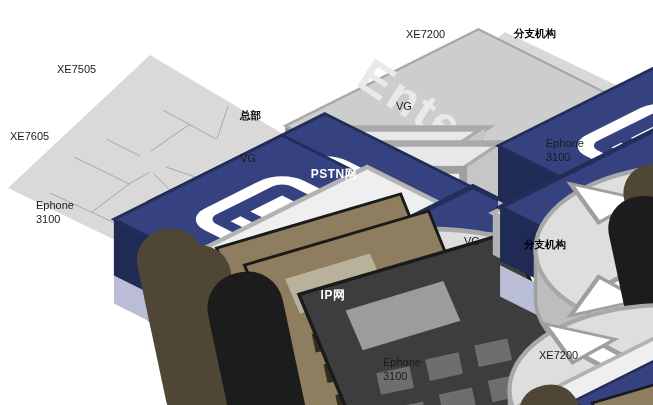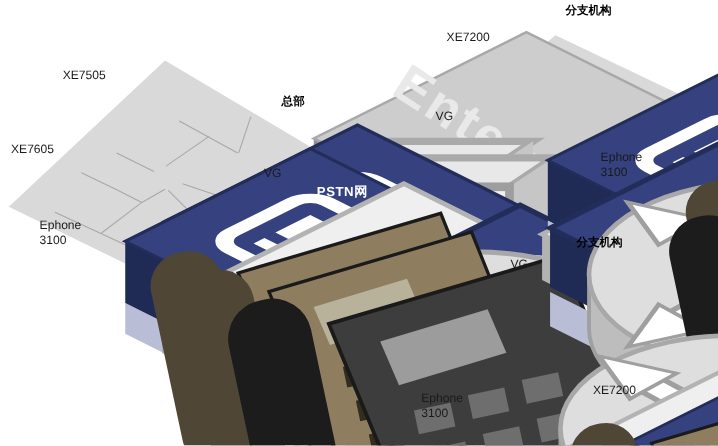--- a/index.html
+++ b/index.html
@@ -1,21 +1,21 @@
 <!DOCTYPE html>
 <html><head>
 <meta charset="utf-8">
 <style>
   html,body{margin:0;padding:0;background:#fff;}
   #stage{position:relative;width:653px;height:405px;background:#fff;overflow:hidden;
          font-family:"Liberation Sans",sans-serif;}
   #stage svg.canvas{position:absolute;left:0;top:0;}
   .lbl{position:absolute;font-size:11px;color:#1a1a1a;white-space:nowrap;line-height:1.25;}
-  .lbl.bold{font-weight:bold;font-size:10.5px;color:#000;}
-  .cloud-lbl{position:absolute;text-align:left;font-size:12px;font-weight:bold;color:#fff;
+  .lbl.bold{font-weight:bold;font-size:10.5px;color:#000;margin-top:23px;}
+  .cloud-lbl{position:absolute;text-align:center;font-size:12px;font-weight:bold;color:#fff;
              letter-spacing:0.5px;}
 </style>
 </head>
 <body>
 
 <div id="stage">
 
 <svg class="canvas" width="653" height="405" viewBox="0 0 653 405">
   <defs>
 
@@ -235,28 +235,29 @@
   <use href="#sym-vg" transform="translate(455,258) scale(0.82)"></use>
   <use href="#sym-router" transform="translate(426,277) scale(0.73)"></use>
   <use href="#sym-gray-switch" transform="translate(479,299) scale(0.66)"></use>
   <use href="#sym-blue-switch" transform="translate(513,317) scale(0.64)"></use>
   <use href="#sym-phone" transform="translate(429,327) scale(0.74)" style="--c1:#8e7d5f;--c2:#4f4636;--c3:#332d20;--c4:#b9b29b"></use>
   <use href="#sym-phone" transform="translate(461,341) scale(0.86)" style="--c1:#3d3d3d;--c2:#1c1c1c;--c3:#6e6e6e;--c4:#9c9c9c"></use>
 </svg>
 
 <div class="lbl" style="left:57px;top:63px">XE7505</div>
 <div class="lbl" style="left:10px;top:130px">XE7605</div>
-<div class="lbl bold" style="left:256px;top:86px">总部</div>
+<div class="lbl bold" style="left:240px;top:86px">总部</div>
 <div class="lbl" style="left:240px;top:152px">VG</div>
 <div class="lbl" style="left:36px;top:199px">
   <div>Ephone</div>
   <div>3100</div>
 </div>
 
 <div class="cloud-lbl" style="left:288px;top:166px;width:92px">PSTN网</div>
+<div class="cloud-lbl" style="left:286px;top:287px;width:94px">IP网</div>
 
 <div class="lbl bold" style="left:514px;top:4px">分支机构</div>
 <div class="lbl" style="left:406px;top:28px">XE7200</div>
 <div class="lbl" style="left:396px;top:100px">VG</div>
 <div class="lbl" style="left:546px;top:137px">
   <div>Ephone</div>
   <div>3100</div>
 </div>
 
 <div class="lbl bold" style="left:524px;top:215px">分支机构</div>

